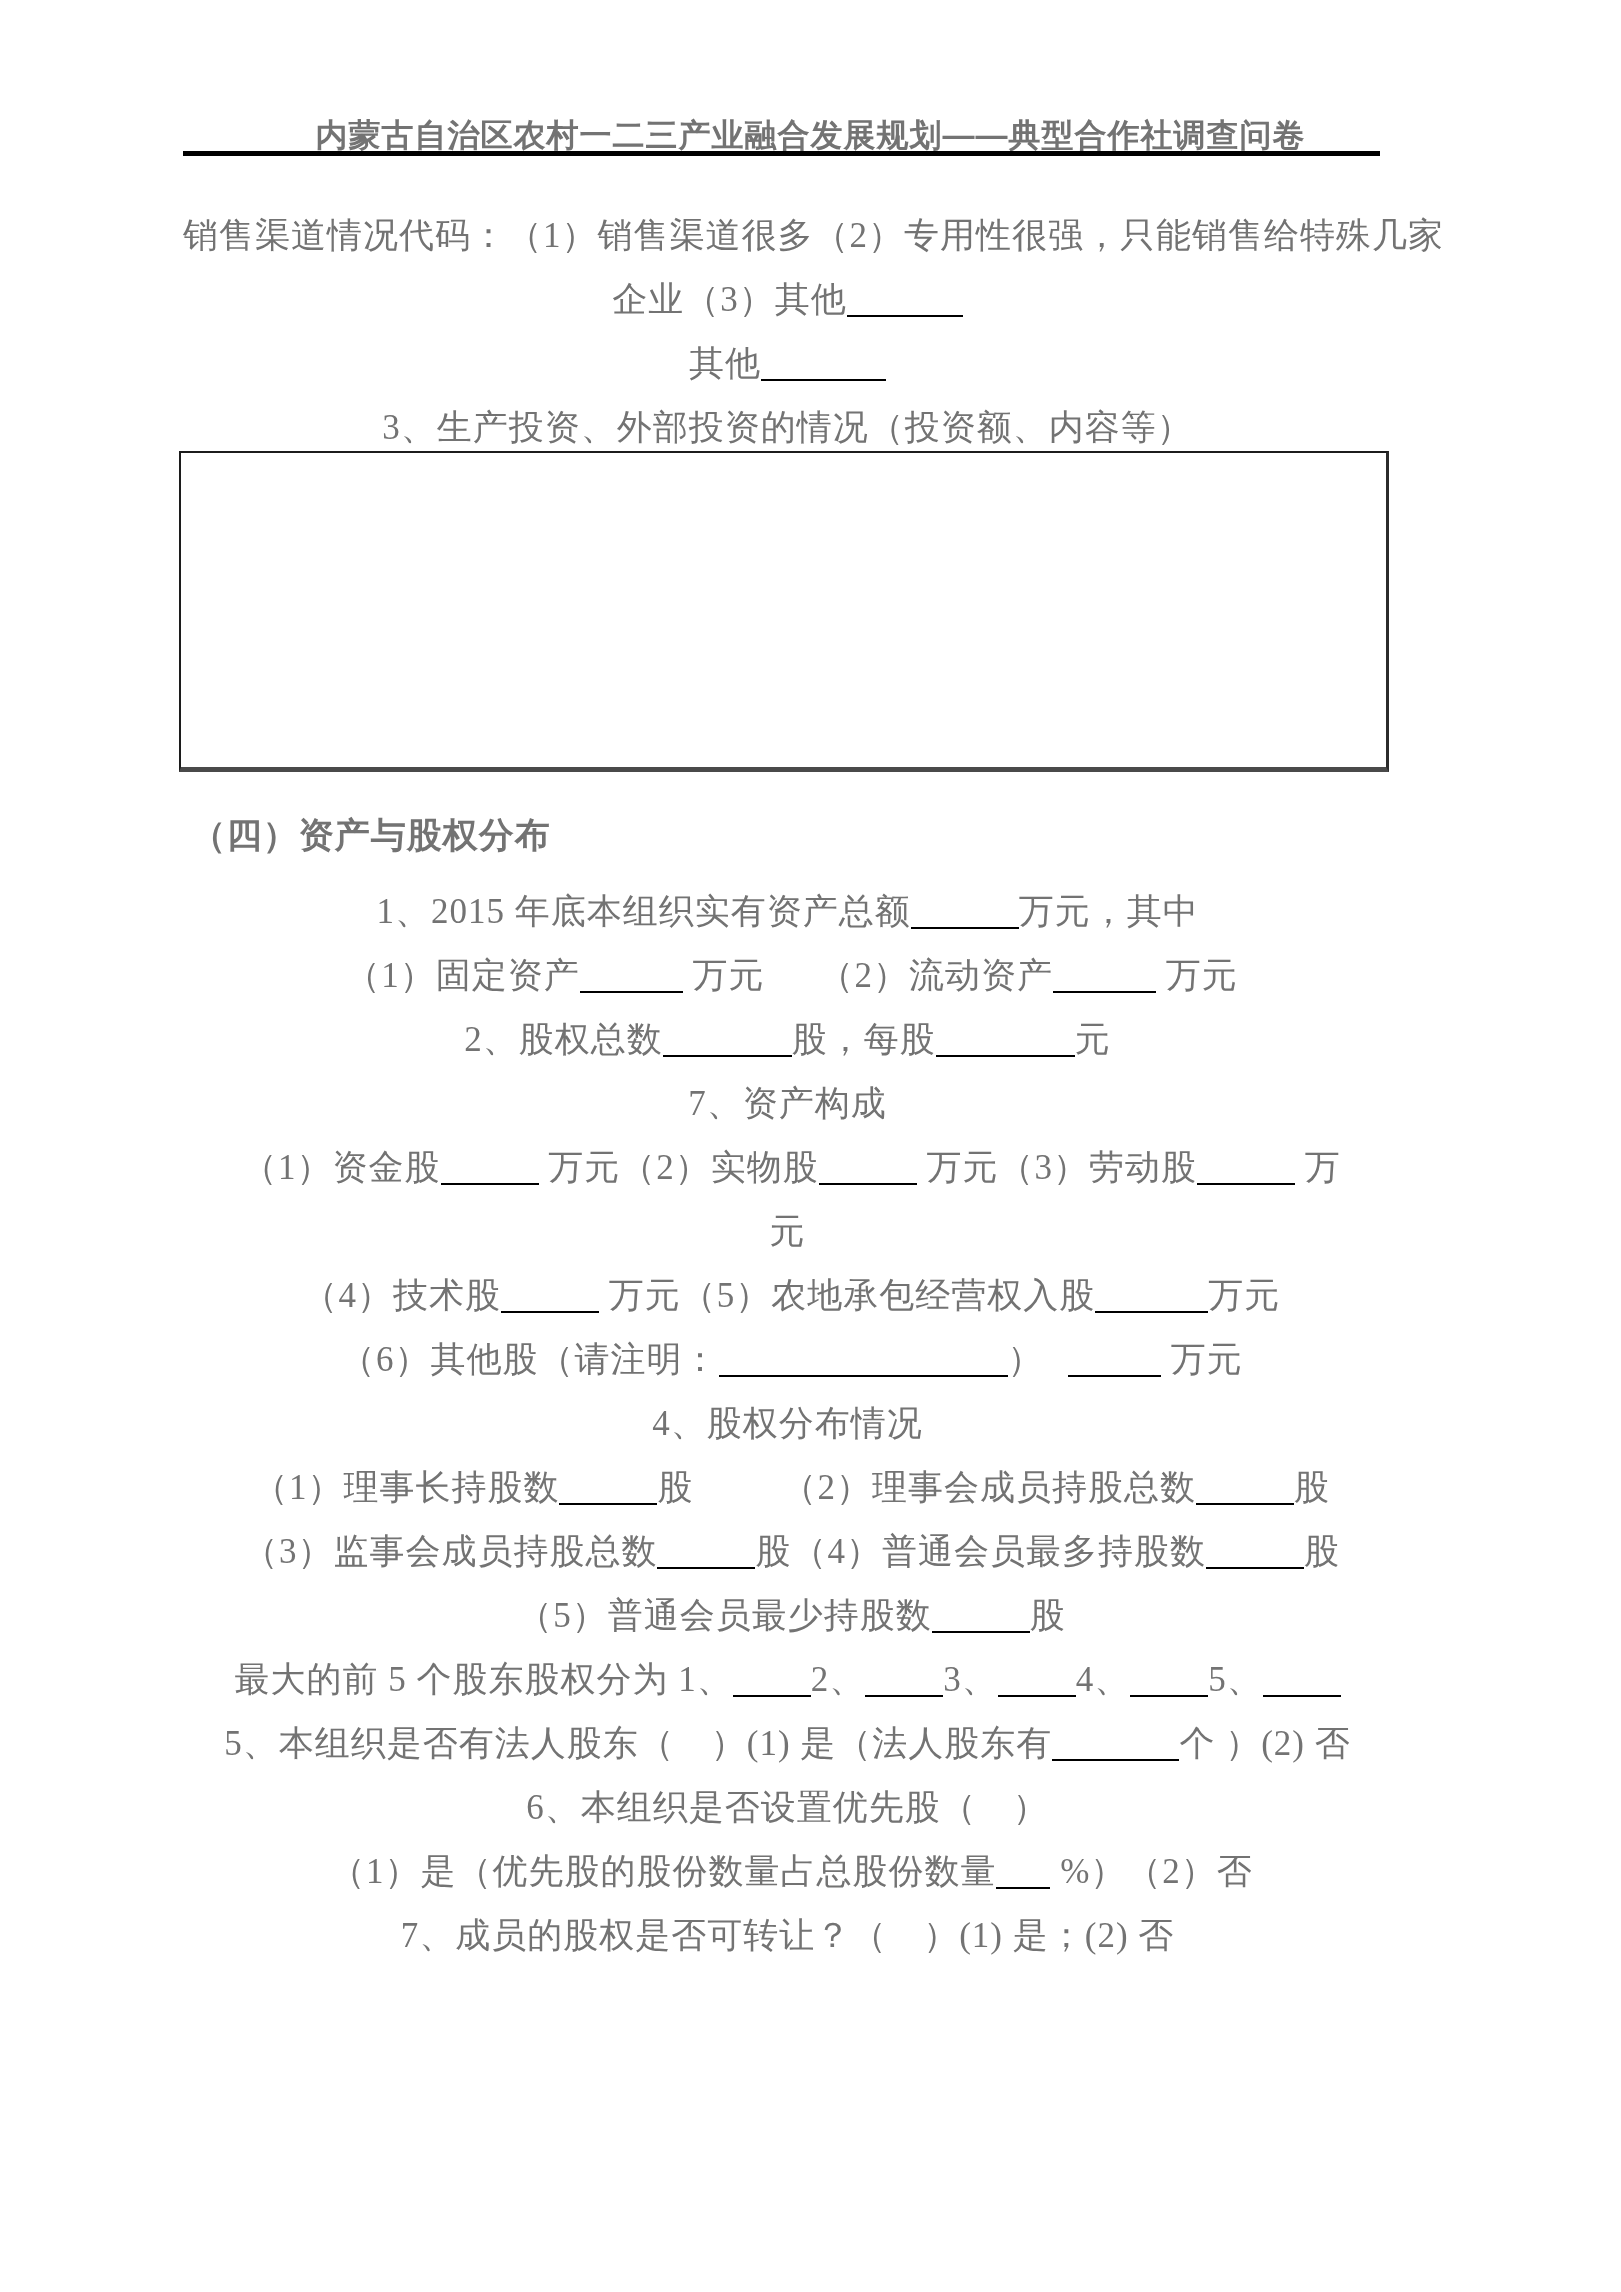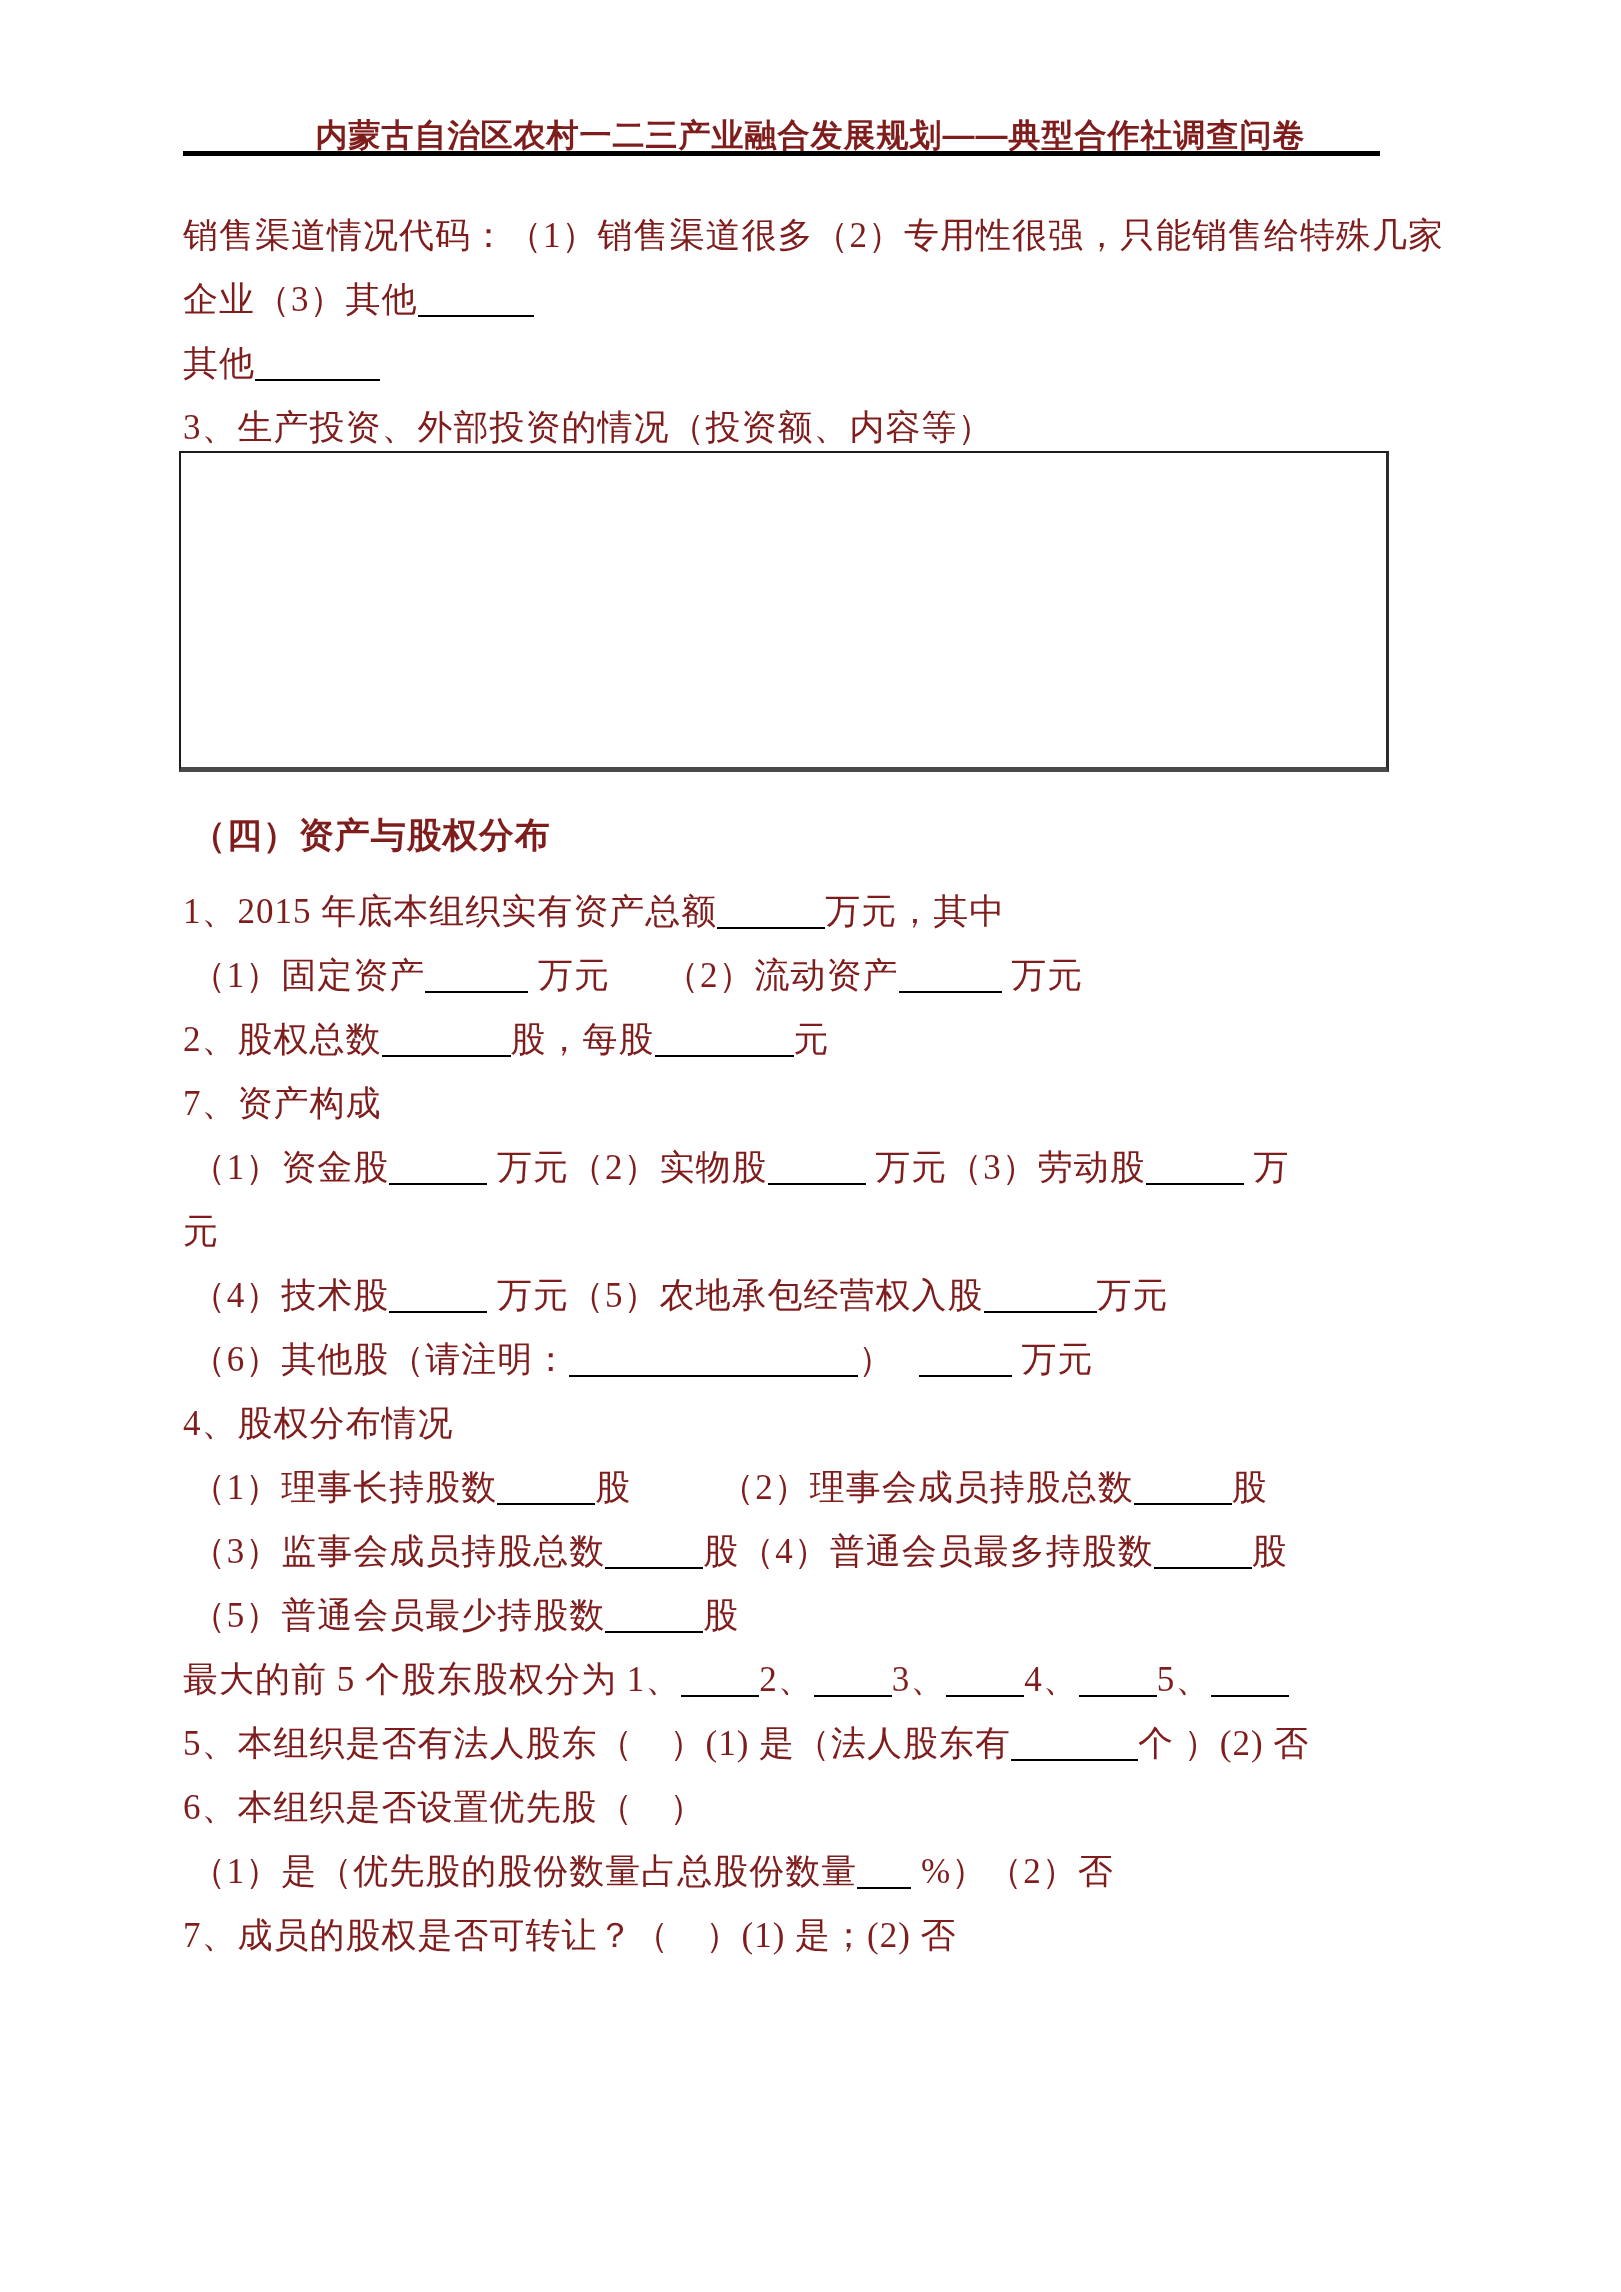--- a/index.html
+++ b/index.html
@@ -5,21 +5,21 @@
   html, body {
     margin: 0;
     padding: 0;
     background: #ffffff;
   }
   .page {
     position: relative;
     width: 1621px;
     height: 2293px;
     background: #ffffff;
-    color: #7f1d1d;
+    color: #737373;
     font-family: "Liberation Serif", "DejaVu Serif", serif;
     overflow: hidden;
   }
   .header-title {
     position: absolute;
     top: 114px;
     left: 0;
     width: 100%;
     text-align: center;
     font-family: "Liberation Sans", "DejaVu Sans", sans-serif;
@@ -41,20 +41,21 @@
     top: 213px;
     left: 183px;
     width: 1209px;
   }
   .form-line {
     height: 64px;
     line-height: 45px;
     font-size: 35px;
     letter-spacing: 1px;
     white-space: nowrap;
+    text-align: center;
   }
   .form-line.indent {
     padding-left: 7.8px;
   }
   .answer-box {
     box-sizing: border-box;
     width: 1210px;
     height: 321px;
     margin-left: -3.9px;
     margin-top: -17.6px;

